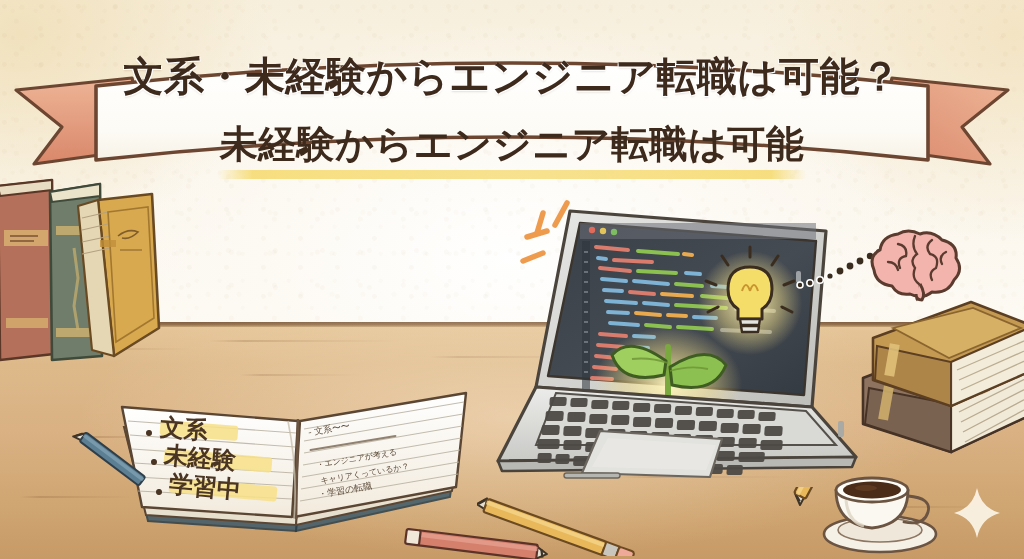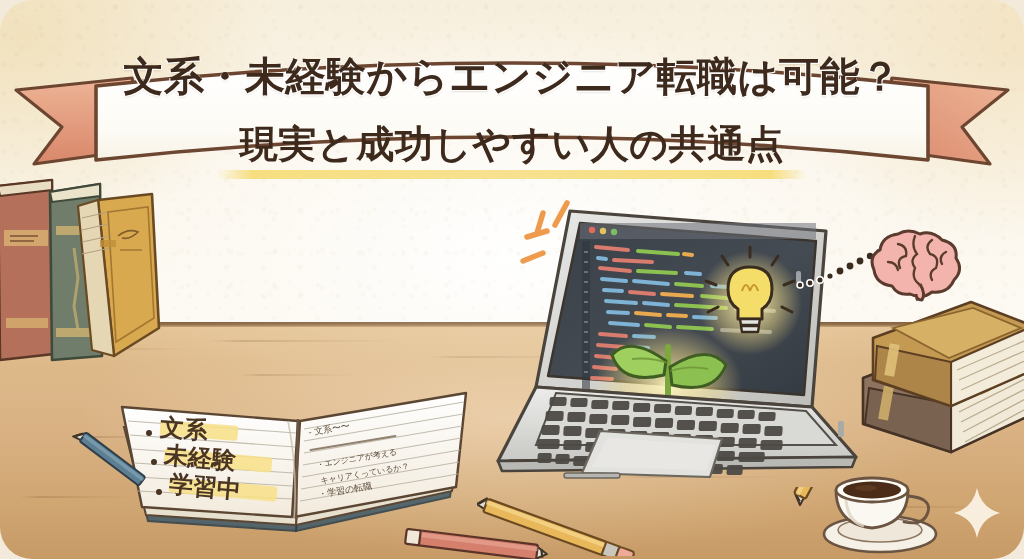--- a/index.html
+++ b/index.html
@@ -1,21 +1,21 @@
 <!DOCTYPE html>
 <html><head>
 <meta charset="utf-8">
 <style>
   html,body{margin:0;padding:0;}
   body{
     width:1024px;height:559px;overflow:hidden;
     font-family:"DejaVu Sans","Liberation Sans",sans-serif;
     background:#f3eadb;
   }
-  #stage{position:relative;width:1024px;height:559px;overflow:hidden;border-radius:32px;}
+  #stage{position:relative;width:1024px;height:559px;overflow:hidden;}
 
   
   .bg-base{
     position:absolute;inset:0;
     background:
       radial-gradient(ellipse 520px 300px at 50% 46%, rgba(255,255,255,.96) 0%, rgba(253,250,244,.85) 48%, rgba(250,243,228,0) 78%),
       radial-gradient(ellipse 360px 300px at 2% 6%, #f1e1bd 0%, rgba(241,225,189,0) 70%),
       radial-gradient(ellipse 360px 300px at 99% 6%, #f3e4c4 0%, rgba(243,228,196,0) 70%),
       radial-gradient(ellipse 300px 260px at 0% 98%, #eedcb6 0%, rgba(238,220,182,0) 72%),
       radial-gradient(ellipse 320px 260px at 100% 98%, #f0dfbc 0%, rgba(240,223,188,0) 72%),
@@ -159,21 +159,21 @@
 
       <g>
         <path d="M96 58 Q512 12 928 58 L928 132 Q512 86 96 132 Z" fill="url(#bandg)" stroke="#6d4632" stroke-width="3.6" stroke-linejoin="round"></path>
       </g>
     </svg>
   </div>
 
   <div class="title-wrap">
     <div class="title-line title-1">文系・未経験からエンジニア転職は可能？</div>
     <div class="title-underline"></div>
-    <div class="title-line title-2">現実と成功しやすい人の共通点</div>
+    <div class="title-line title-2">未経験からエンジニア転職は可能</div>
   </div>
 
   <div class="books-left">
     <svg width="185" height="190" viewBox="0 0 185 190">
 
       <g>
         <path d="M4 8 L58 2 L60 176 L6 182 Z" fill="#b4705a" stroke="#5a3726" stroke-width="2.6" stroke-linejoin="round"></path>
         <path d="M4 8 L58 2 L58 12 L6 18 Z" fill="#e8dcc2" stroke="#5a3726" stroke-width="2"></path>
         <rect x="10" y="52" width="44" height="16" fill="#d9b471" opacity=".8"></rect>
         <rect x="12" y="140" width="42" height="10" fill="#d9b471" opacity=".75"></rect>

